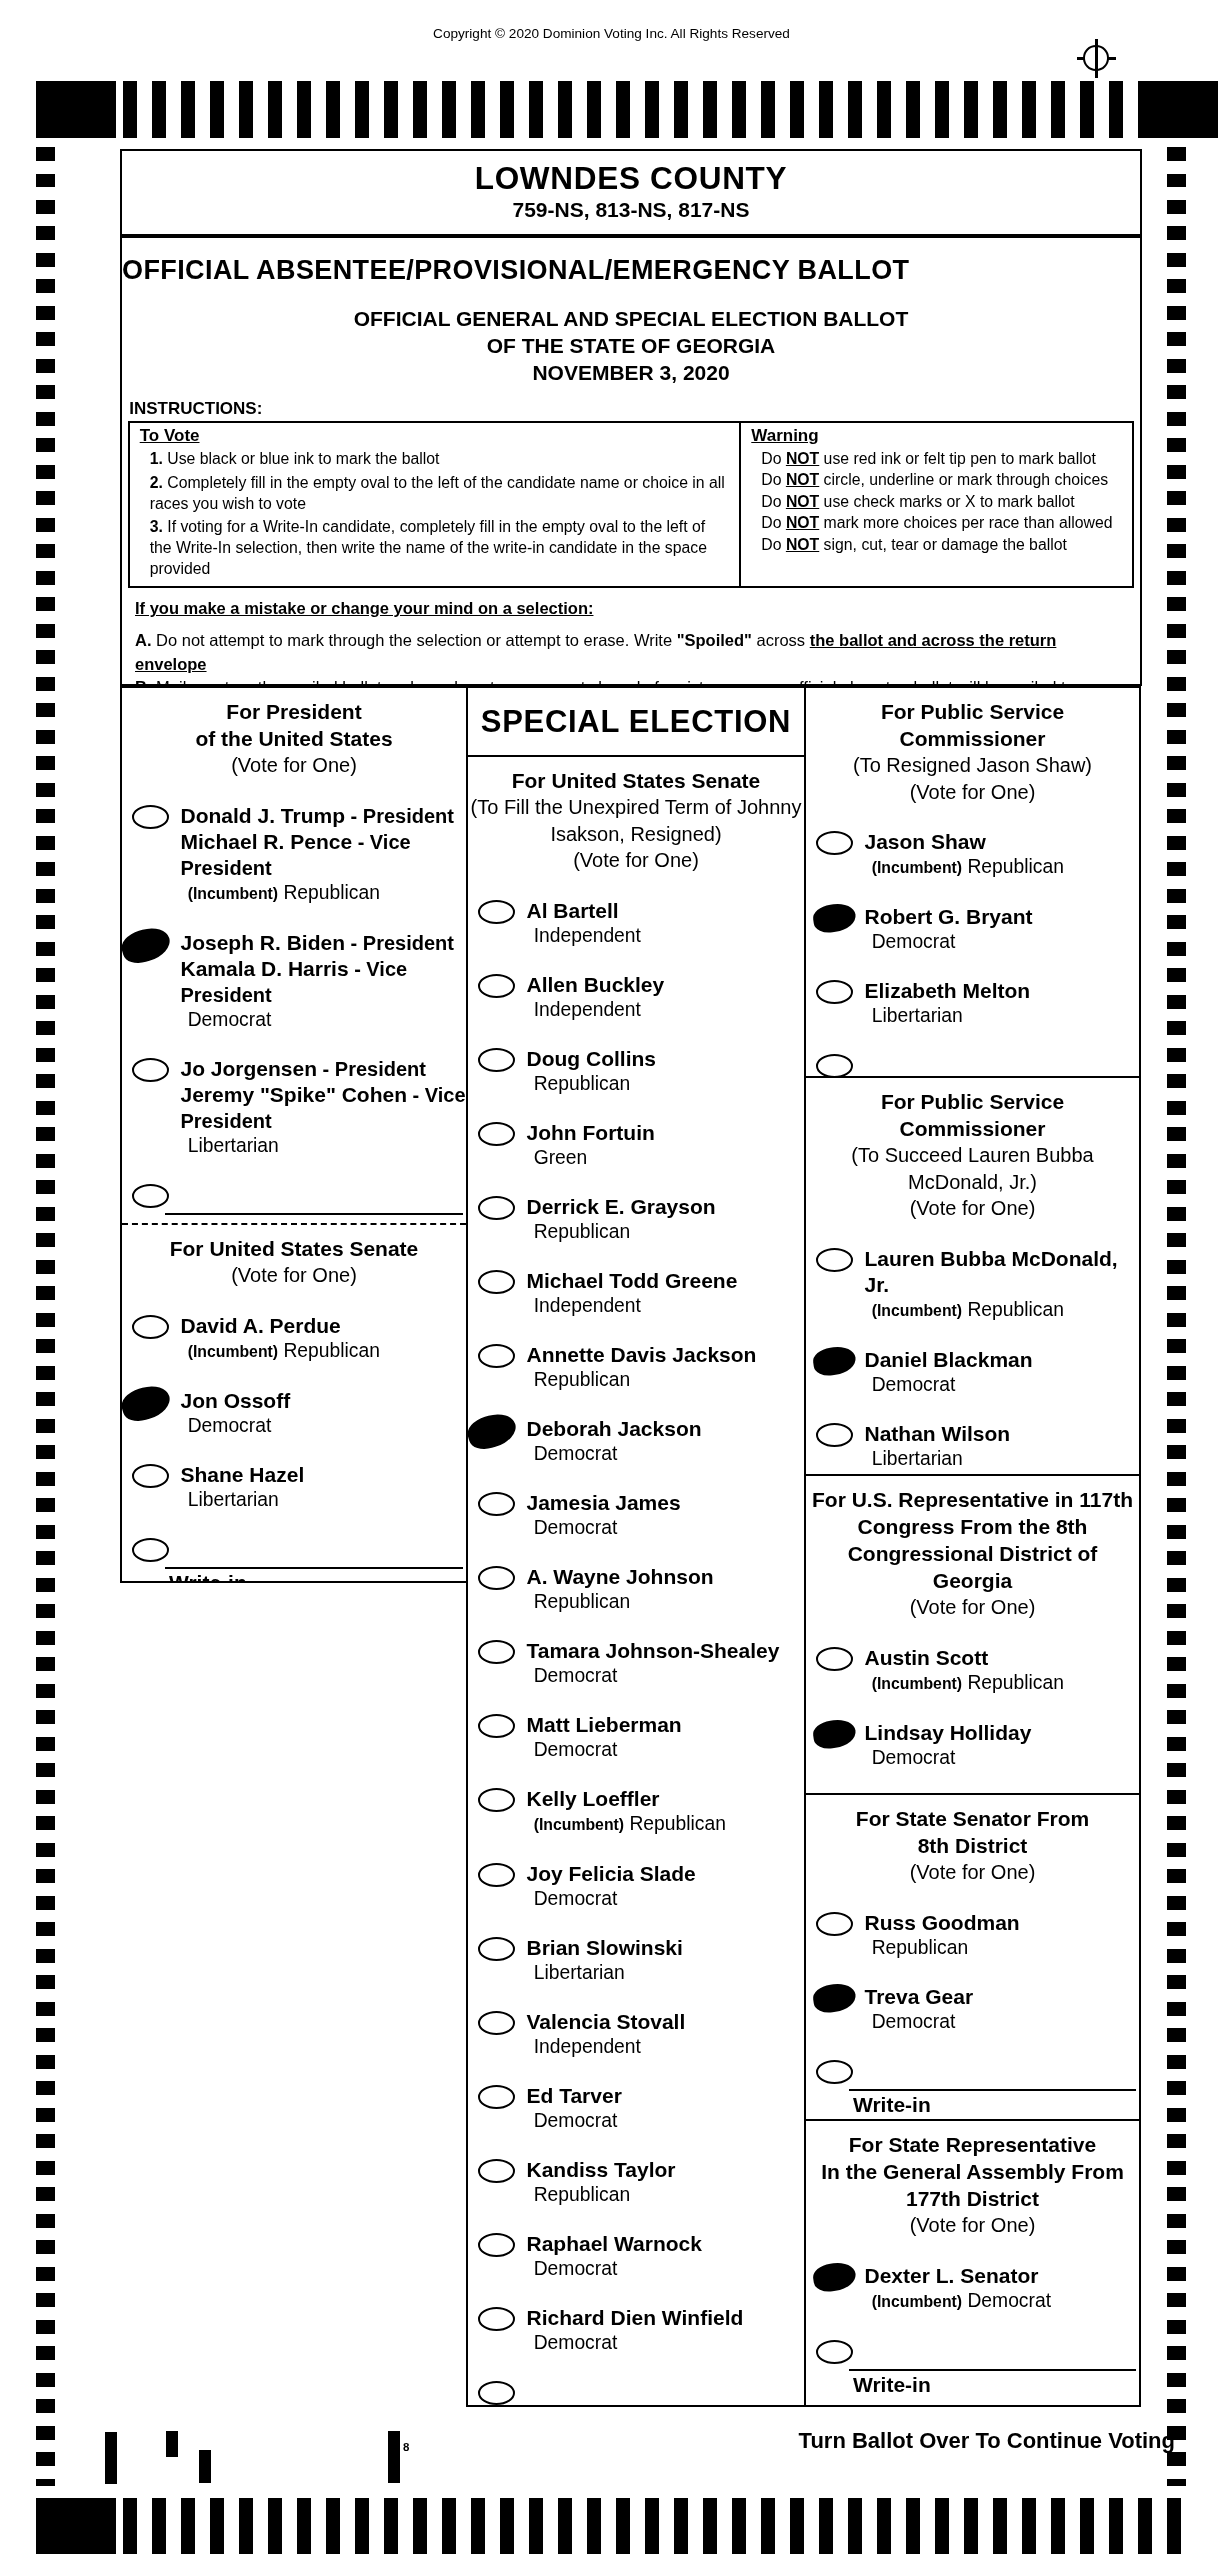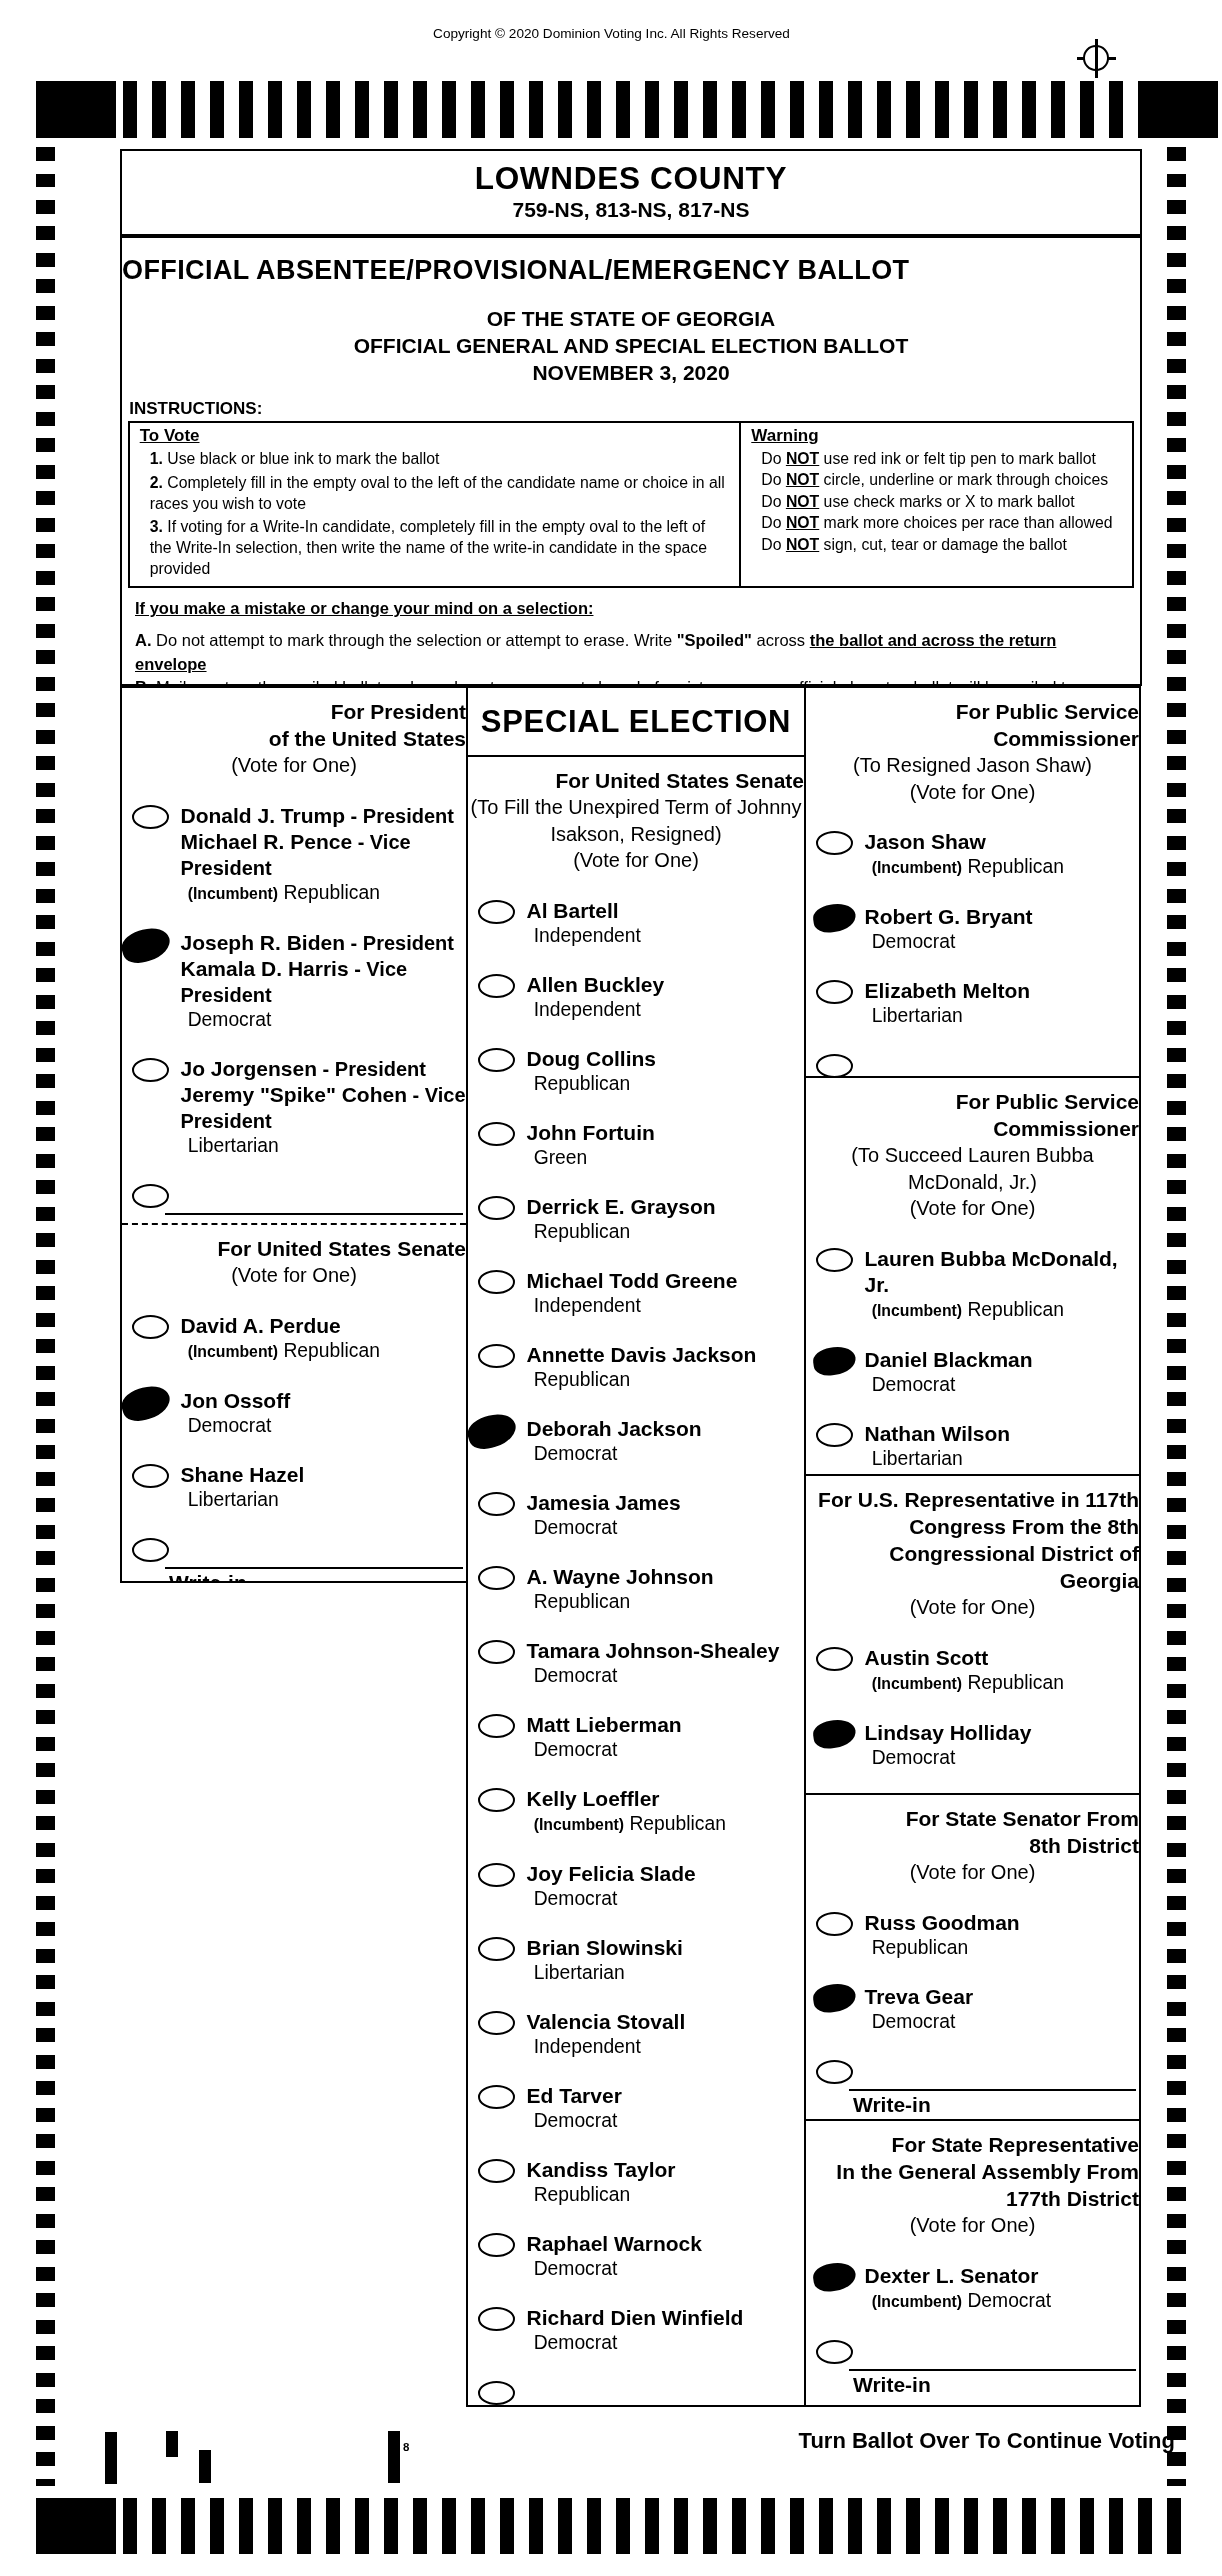--- a/index.html
+++ b/index.html
@@ -47,21 +47,21 @@
   .col{position:absolute;box-sizing:border-box;border:2.1px solid #000;display:flex;flex-direction:column;overflow:hidden;background:#fff}
   #col0{left:120px;top:686px;width:346px;height:897px;border-right:none}
   #col1{left:466px;top:686px;width:340px;height:1721px}
   #col2{left:806px;top:686px;width:335px;height:1721px;border-left:none}
   .banner{border-bottom:2.1px solid #000;height:69px;box-sizing:border-box;display:flex;align-items:center;
       justify-content:center;font-size:31px;font-weight:bold;flex:0 0 auto;letter-spacing:0.7px}
   .section{display:flex;flex-direction:column;overflow:hidden;flex:1 1 auto;box-sizing:border-box}
   .section.solid{border-bottom:2.1px solid #000}
   .section.dashed{border-bottom:2.1px dashed #000}
   .header-wrap{padding-top:10px;margin-bottom:24px;flex:0 0 auto}
-  .chead{font-size:21px;font-weight:bold;text-align:right;line-height:27px}
+  .chead{font-size:21px;font-weight:bold;text-align:center;line-height:27px}
   .csub{font-size:20px;text-align:center;line-height:26.5px}
   .cand{display:flex;padding-left:10px;margin-bottom:24px;flex:0 0 auto}
   .cand.empty{margin-bottom:5.7px}
   .oval{flex:0 0 auto;width:37px;height:24px;border:2.1px solid #000;border-radius:50%;margin-top:2.1px;
       box-sizing:border-box;background:#fff}
   .oval.filled{background:#000;border-radius:48% 52% 56% 44%;transform:rotate(-8deg) scale(1.15)}
   .oval.filled.smear{transform:rotate(-16deg) scale(1.32) translateX(-3.6px)}
   .ctext{margin-left:11.5px}
   .nline{font-size:21px;line-height:26px;font-weight:bold}
   .nline .suffix{font-weight:bold;font-size:20px}
@@ -97,22 +97,22 @@
 <div class="timing-side t-right"></div>
 
 <div class="county-box">
   <div class="county">LOWNDES COUNTY</div>
   <div class="codes">759-NS, 813-NS, 817-NS</div>
 </div>
 
 <div class="title-box">
   <div class="ballot-title">OFFICIAL ABSENTEE/PROVISIONAL/EMERGENCY BALLOT</div>
   <div class="subtitle-wrap">
+    <div class="subtitle">OFFICIAL GENERAL AND SPECIAL ELECTION BALLOT</div>
     <div class="subtitle">OF THE STATE OF GEORGIA</div>
-    <div class="subtitle">OFFICIAL GENERAL AND SPECIAL ELECTION BALLOT</div>
     <div class="subtitle">NOVEMBER 3, 2020</div>
   </div>
   <div class="instr-label">INSTRUCTIONS:</div>
   <div class="instr-box">
     <div class="instr-left">
       <div class="instr-title">To Vote</div>
       <div id="tovote-items">
           <div class="instr-item"><b>1.</b> Use black or blue ink to mark the ballot</div>
           <div class="instr-item"><b>2.</b> Completely fill in the empty oval to the left of the candidate name or choice in all races you wish to vote</div>
           <div class="instr-item"><b>3.</b> If voting for a Write-In candidate, completely fill in the empty oval to the left of the Write-In selection, then write the name of the write-in candidate in the space provided</div>

